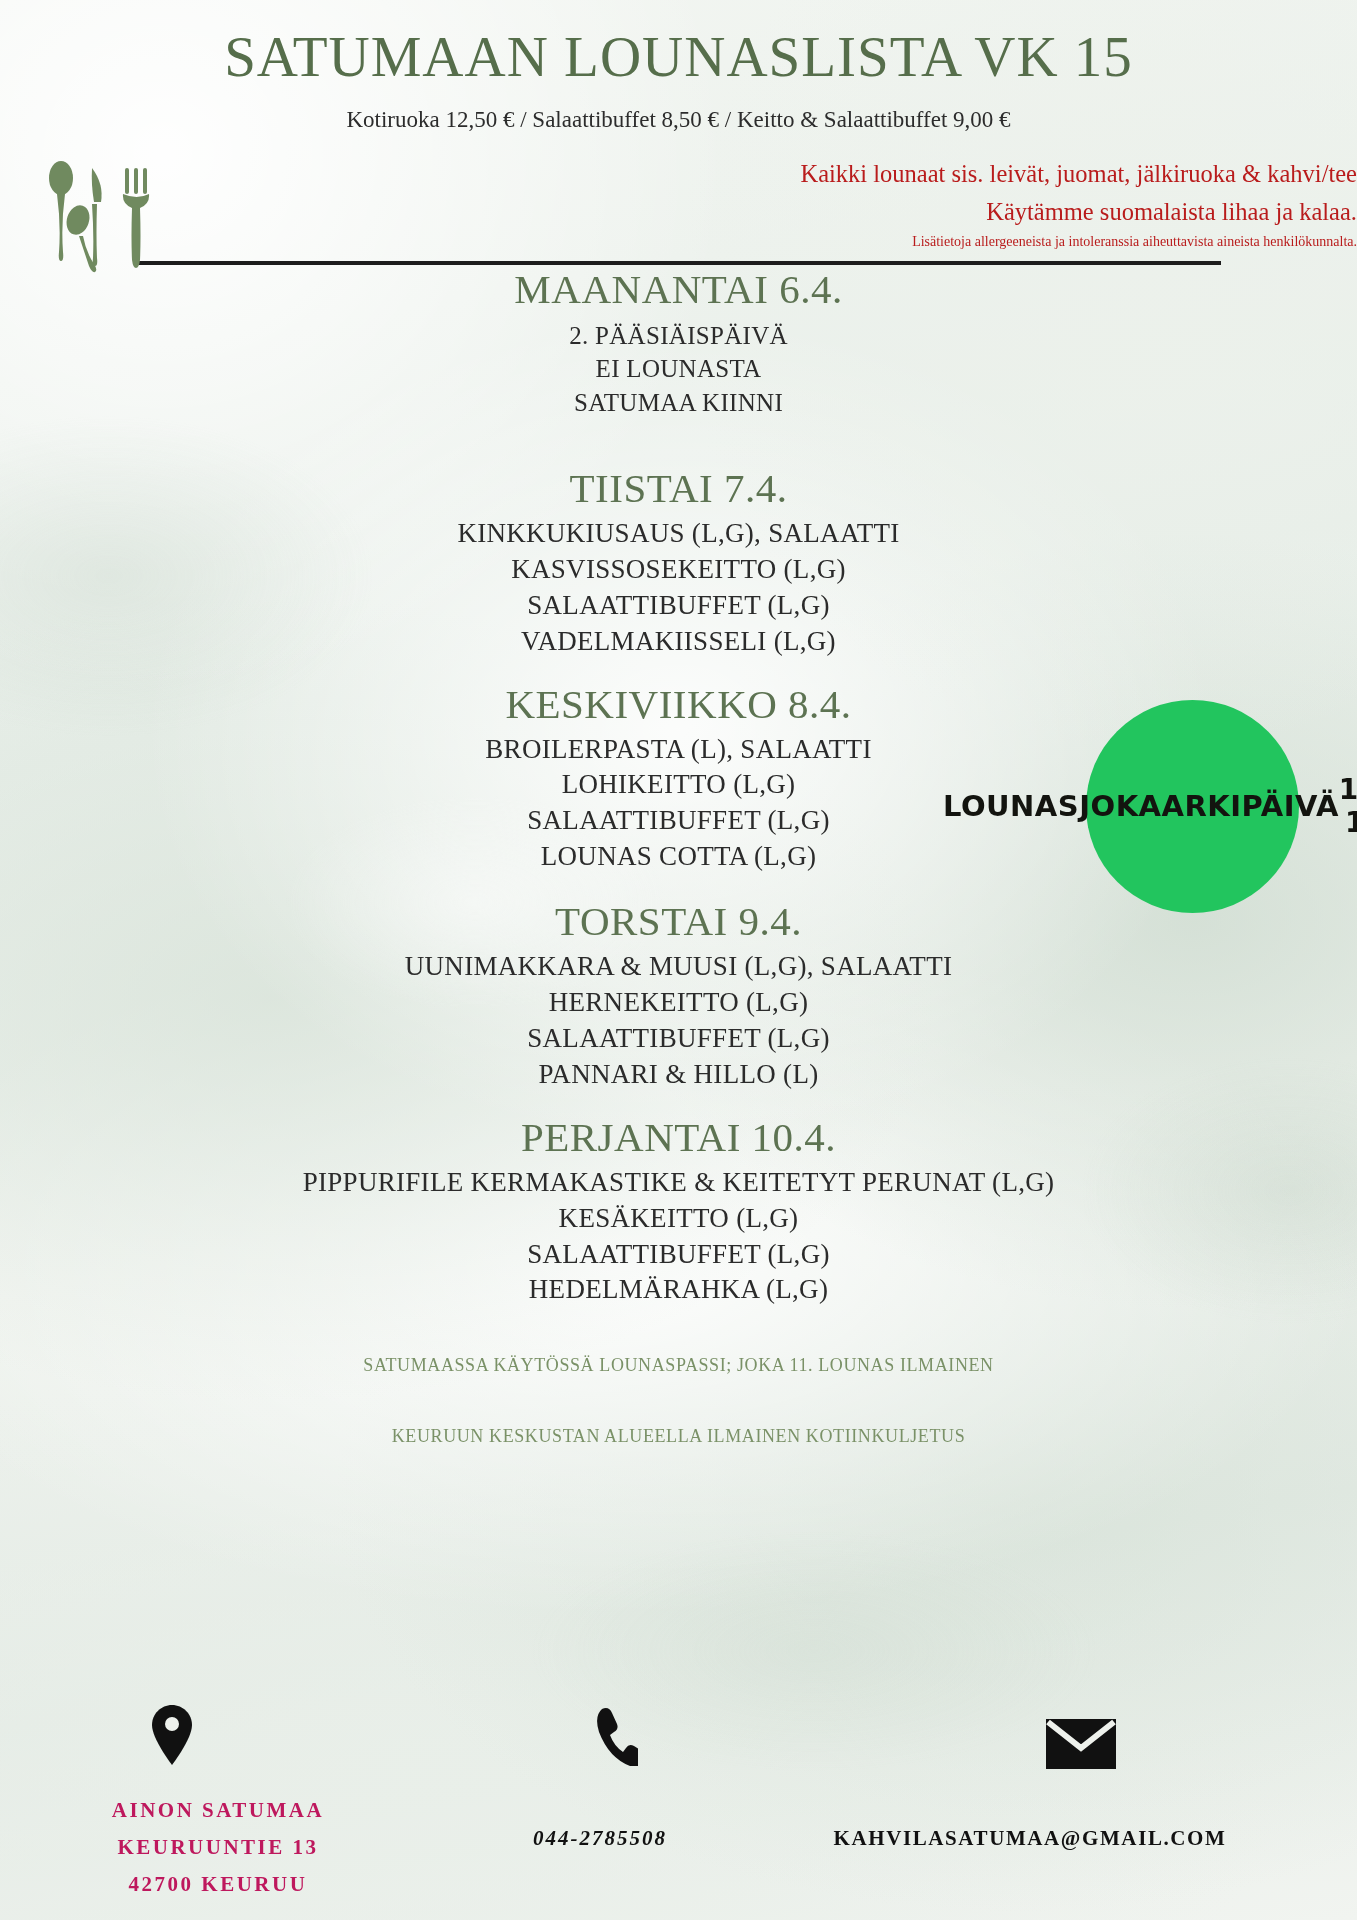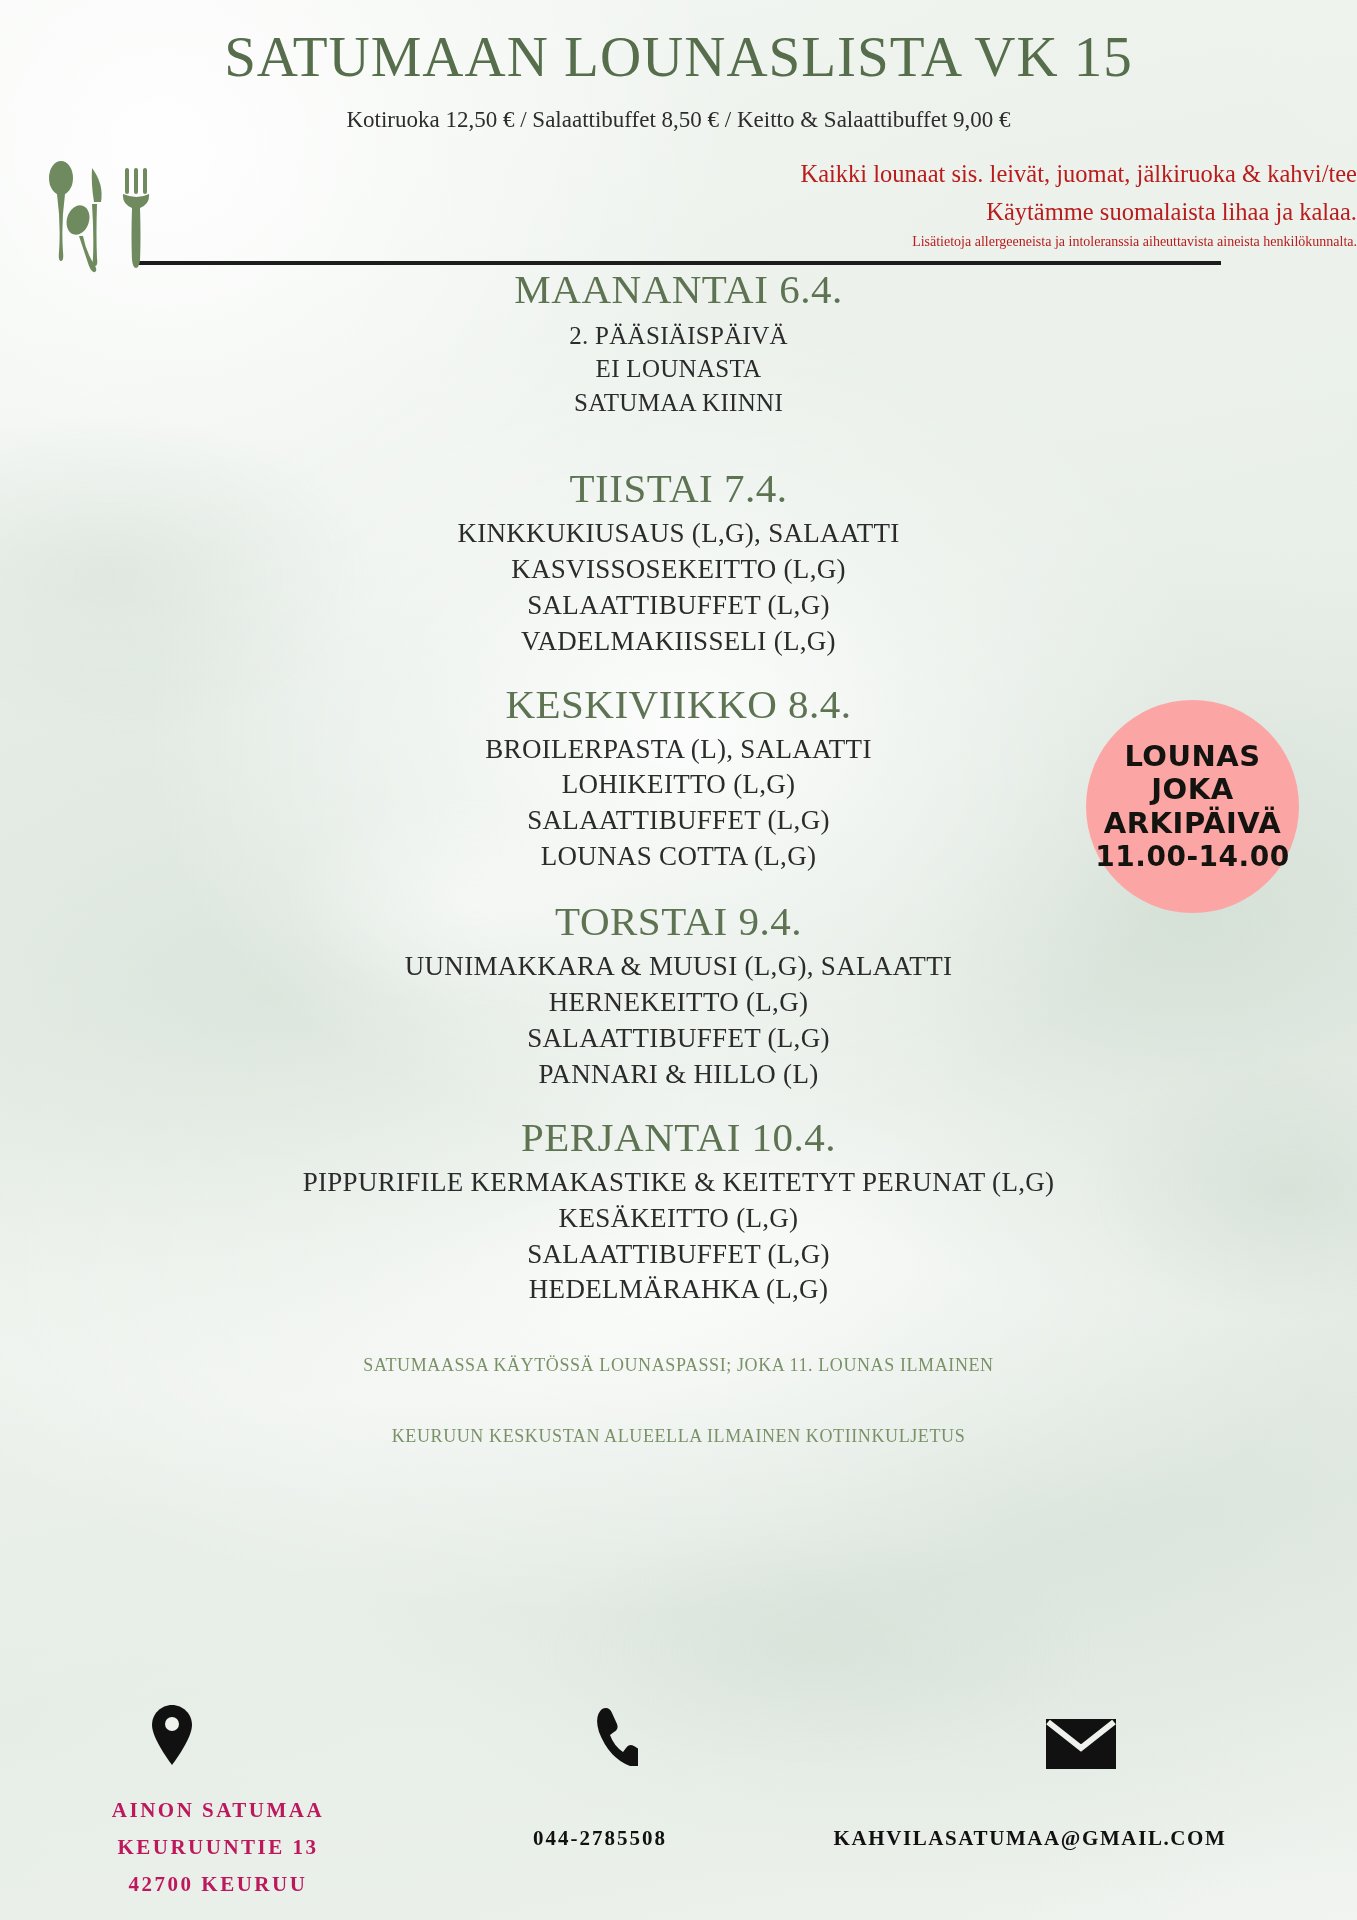--- a/index.html
+++ b/index.html
@@ -109,24 +109,24 @@
   .sp-4 { height: 20px; }
 
   
   .badge {
     position: absolute;
     right: 58px;
     top: 700px;
     width: 213px;
     height: 213px;
     border-radius: 50%;
-    background: #fca5a5;
+    background: #22c55e;
     color: #13140f;
     display: flex;
-    flex-direction: column;
+    flex-direction: row;
     align-items: center;
     justify-content: center;
     font-family: "DejaVu Sans", sans-serif;
     font-weight: bold;
     line-height: 1.16;
     text-align: center;
     letter-spacing: .5px;
   }
   .badge div:nth-child(1) { font-size: 29px; }
   .badge div:nth-child(2) { font-size: 29px; }
@@ -174,20 +174,21 @@
   .phone {
     position: absolute;
     left: 480px;
     top: 122px;
     width: 240px;
     text-align: center;
     color: #111;
     font-size: 21px;
     font-weight: bold;
     letter-spacing: 2px;
+    font-style: italic;
   }
   .email {
     position: absolute;
     left: 760px;
     top: 122px;
     width: 540px;
     text-align: center;
     color: #111;
     font-size: 21px;
     font-weight: bold;

